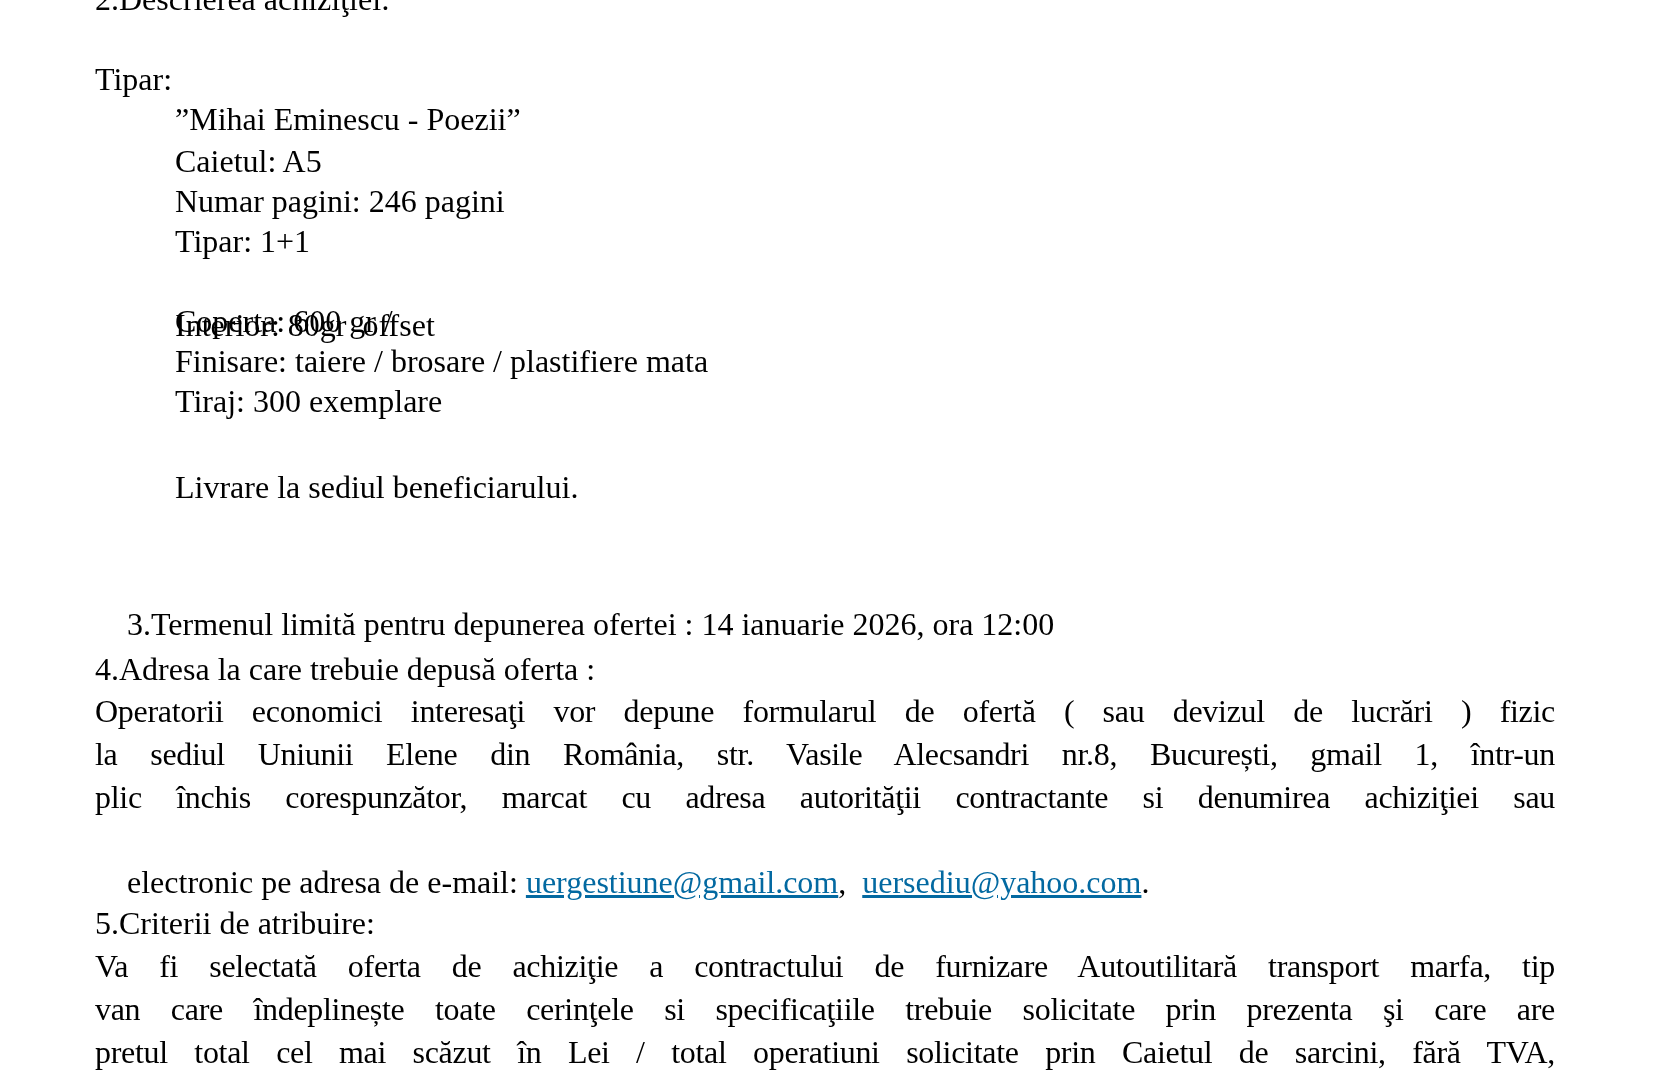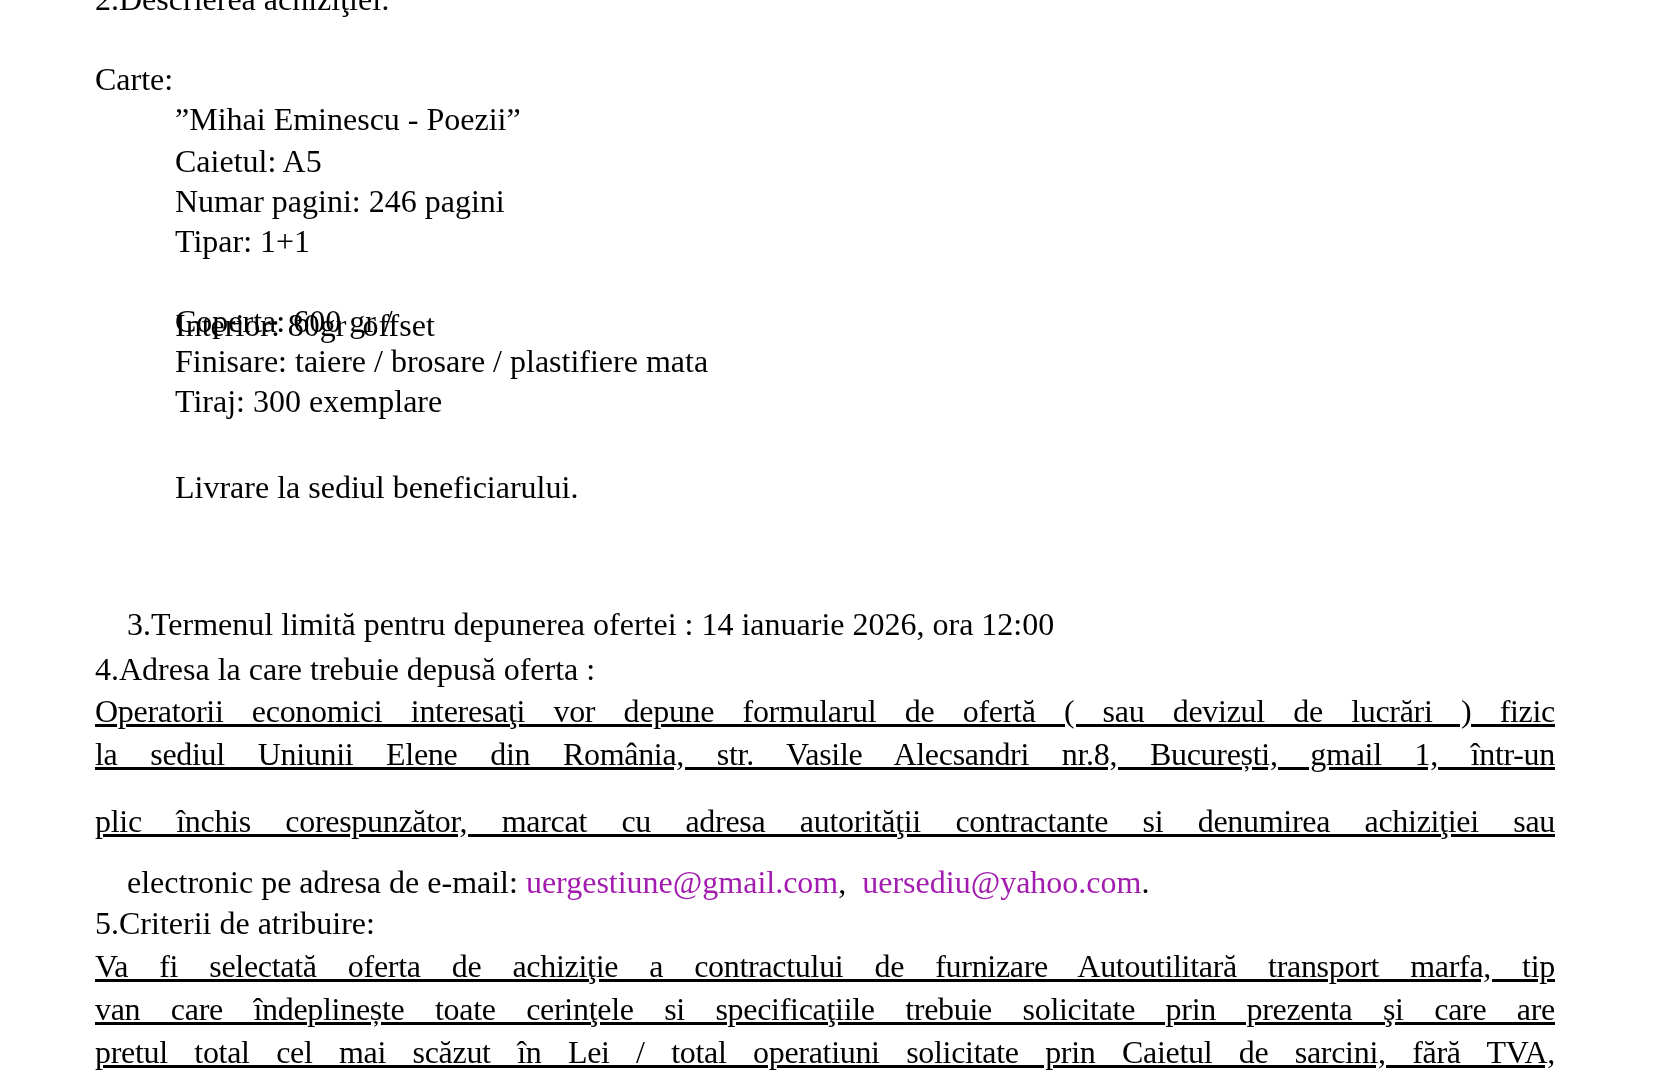--- a/index.html
+++ b/index.html
@@ -22,35 +22,35 @@
   }
   .indent { left: 175px; }
   .b { font-weight: normal; }
   .just {
     width: 1460px;
     height: 43px;
     overflow: hidden;
     text-align: justify;
     text-align-last: justify;
     letter-spacing: -0.3px;
-    text-decoration: underline;
   }
   a.link {
-    color: #a21caf;
+    color: #0369a1;
+    text-decoration: underline;
     cursor: pointer;
   }
 </style>
 </head>
 <body>
 
 <div>
 
   <div class="line b" style="top:-22px;">2.Descrierea achiziţiei:</div>
 
-  <div class="line" style="top:58px;">Carte:</div>
+  <div class="line" style="top:58px;">Tipar:</div>
 
   <div class="line indent b" style="top:98px;">”Mihai Eminescu - Poezii”</div>
 
   <div class="line indent" style="top:140px;">Caietul: A5</div>
   <div class="line indent" style="top:180px;">Numar pagini: 246 pagini</div>
   <div class="line indent" style="top:220px;">Tipar: 1+1</div>
   <div class="line indent" style="top:260px;margin-top:44px;">Interior: 80gr  offset</div>
   <div class="line indent" style="top:300px;">Coperta: 600 gr /</div>
   <div class="line indent" style="top:340px;">Finisare: taiere / brosare / plastifiere mata</div>
   <div class="line indent" style="top:380px;">Tiraj: 300 exemplare</div>
@@ -58,21 +58,21 @@
   <div class="line indent b" style="top:466px;">Livrare la sediul beneficiarului.</div>
 
   <div class="line" style="top:560px;">
     <span class="b">3.Termenul limită pentru depunerea ofertei :</span><span> 14 ianuarie 2026, ora 12:00</span>
   </div>
 
   <div class="line b" style="top:648px;">4.Adresa la care trebuie depusă oferta :</div>
 
   <div class="line just" style="top:690px;">Operatorii economici interesaţi vor depune formularul de ofertă ( sau devizul de lucrări ) fizic</div>
   <div class="line just" style="top:733px;">la sediul Uniunii Elene din România, str. Vasile Alecsandri nr.8, București, gmail 1, într-un</div>
-  <div class="line just" style="top:800px;">plic închis corespunzător, marcat cu adresa autorităţii contractante si denumirea achiziţiei sau</div>
+  <div class="line just" style="top:776px;">plic închis corespunzător, marcat cu adresa autorităţii contractante si denumirea achiziţiei sau</div>
 
   <div class="line" style="top:818px;">
     <span>electronic pe adresa de e-mail: </span><a class="link">uergestiune@gmail.com</a><span>,  </span><a class="link">uersediu@yahoo.com</a><span>.</span>
   </div>
 
   <div class="line b" style="top:902px;">5.Criterii de atribuire:</div>
 
   <div class="line just" style="top:945px;">Va fi selectată oferta de achiziţie a contractului de furnizare Autoutilitară transport marfa, tip</div>
   <div class="line just" style="top:988px;">van care îndeplinește toate cerinţele si specificaţiile trebuie solicitate prin prezenta şi care are</div>
   <div class="line just" style="top:1031px;">pretul total cel mai scăzut în Lei / total operatiuni solicitate prin Caietul de sarcini, fără TVA,</div>

